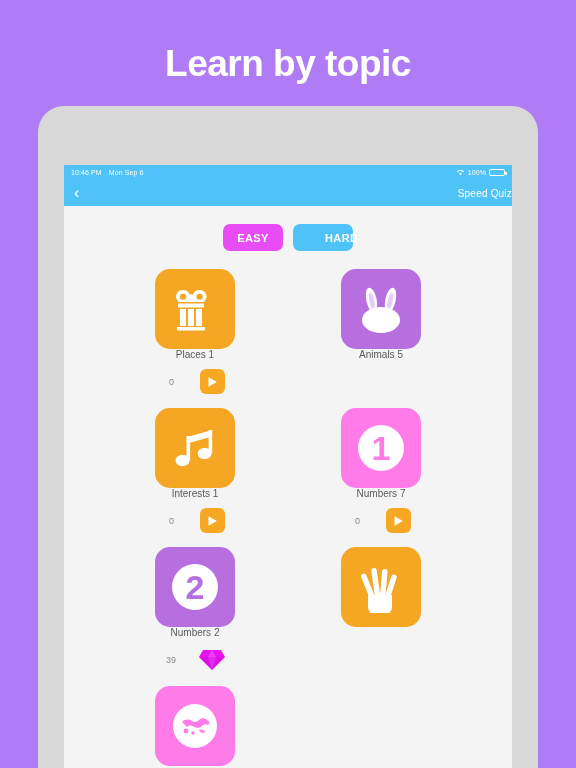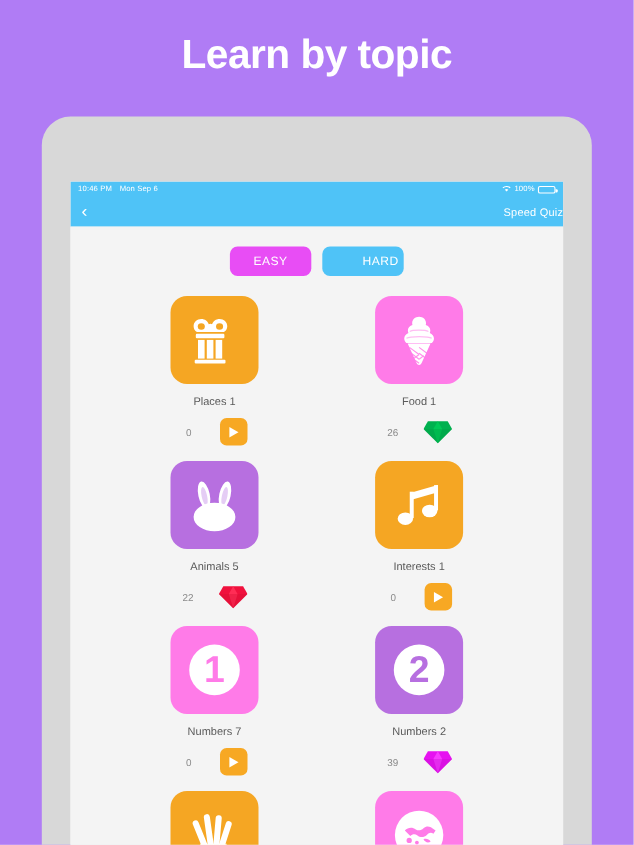--- a/index.html
+++ b/index.html
@@ -12,21 +12,21 @@
 
   body {
     background: #b07cf5;
     font-family: "Liberation Sans", sans-serif;
     position: relative;
   }
 
   
   .headline {
     position: absolute;
-    top: 22px;
+    top: 36px;
     left: 0;
     width: 100%;
     text-align: center;
     color: #ffffff;
     font-size: 37px;
     font-weight: bold;
     letter-spacing: -0.5px;
     line-height: 56px;
   }
 
@@ -135,27 +135,27 @@
   }
 
   
   .difficulty-row {
     display: flex;
     justify-content: center;
     gap: 10px;
     padding-top: 18px;
   }
   .diff-btn {
-    width: 74px;
+    width: 60px;
     height: 27px;
     border-radius: 7px;
     border: none;
     color: #ffffff;
     font-size: 11px;
-    font-weight: normal;
+    font-weight: bold;
     letter-spacing: 0.4px;
     cursor: pointer;
     font-family: "Liberation Sans", sans-serif;
   }
 
   
   .grid {
     display: grid;
     grid-template-columns: 1fr 1fr;
     row-gap: 14px;
@@ -171,21 +171,20 @@
     height: 80px;
     border-radius: 15px;
     display: flex;
     align-items: center;
     justify-content: center;
     cursor: pointer;
   }
   .tile svg { display: block; }
 
   .topic-label {
-    margin-top: 11px;
     font-size: 10px;
     color: #5a5a5a;
     text-align: right;
   }
 
   .score-row {
     margin-top: 9px;
     display: flex;
     align-items: center;
     justify-content: center;
@@ -275,71 +274,34 @@
           <div class="score-row">
             <span class="score-val">0</span>
             <span class="play-btn">
               <svg width="11" height="12" viewBox="0 0 11 12">
                   <path d="M1.5 1.2L9.8 6 1.5 10.8z" fill="#fff"></path>
                 </svg>
             </span>
           </div>
         </div>
 
-        <div class="topic-cell">
-          <div class="tile" style="background:#ff7be8;">
-            <span>
-              <svg width="52" height="52" viewBox="0 0 52 52">
-                <path d="M26 5c-3.6 0-6.3 2.6-6.3 5.8 0 .6.1 1.2.3 1.7-2.4.6-4.2 2.6-4.2 5 0 .8.2 1.5.5 2.2-2.2.8-3.8 2.8-3.8 5.1 0 1.6.7 3 1.9 4h23.2c1.2-1 1.9-2.4 1.9-4 0-2.3-1.6-4.3-3.8-5.1.3-.7.5-1.4.5-2.2 0-2.4-1.8-4.4-4.2-5 .2-.5.3-1.1.3-1.7C32.3 7.6 29.6 5 26 5z" fill="#fff"></path>
-                <path d="M15.6 29.3h20.8L28.3 47c-.5 1.1-1.4 1.8-2.3 1.8s-1.8-.7-2.3-1.8z" fill="#fff"></path>
-                <g stroke="#ff7be8" stroke-width="1.1" fill="none" opacity="0.85">
-                  <path d="M17.2 32.8l8.8 6.5M26 32.8l8.3 6.2M18.8 38.2l7.2 5.4M26 38.2l6.4 4.7M21 43.5l5 3.8M26 43.5l4.3-3.2M26 39.3l-8.8 6.5"></path>
-                </g>
-                <g stroke="#ff7be8" stroke-width="1" fill="none" opacity="0.5">
-                  <path d="M17.5 18.3c2.5-1.6 14-1.6 17 0M14.5 24.5c3.5-2 20-2 23 0"></path>
-                </g>
-              </svg>
-            </span>
-          </div>
-          <div class="topic-label">Food 1</div>
-          <div class="score-row">
-            <span class="score-val">26</span>
-            <span>
-              <svg class="gem" viewBox="0 0 26 25">
-                <path d="M4 3h18l4 7-13 13L0 10z" fill="#00b14f"></path>
-                <path d="M13 3L9 10l4 13 4-13z" fill="#00c957"></path>
-                <path d="M0 10h26l-13 13z" fill="#009f46" opacity="0.35"></path>
-              </svg>
-            </span>
-          </div>
-        </div>
 
         <div class="topic-cell">
           <div class="tile" style="background:#b76fe0;">
             <span>
               <svg width="52" height="52" viewBox="0 0 52 52">
                 <ellipse cx="16.5" cy="17" rx="5.2" ry="12.5" transform="rotate(-12 16.5 17)" fill="#fff"></ellipse>
                 <ellipse cx="35.5" cy="17" rx="5.2" ry="12.5" transform="rotate(12 35.5 17)" fill="#fff"></ellipse>
                 <ellipse cx="16.8" cy="18" rx="2.5" ry="8.5" transform="rotate(-12 16.8 18)" fill="#e5cdf5"></ellipse>
                 <ellipse cx="35.2" cy="18" rx="2.5" ry="8.5" transform="rotate(12 35.2 18)" fill="#e5cdf5"></ellipse>
                 <ellipse cx="26" cy="37" rx="19" ry="13" fill="#fff"></ellipse>
               </svg>
             </span>
           </div>
           <div class="topic-label">Animals 5</div>
-          <div class="score-row">
-            <span class="score-val">22</span>
-            <span>
-              <svg class="gem" viewBox="0 0 26 25">
-                <path d="M4 3h18l4 7-13 13L0 10z" fill="#f0113d"></path>
-                <path d="M13 3L9 10l4 13 4-13z" fill="#ff2d55"></path>
-                <path d="M0 10h26l-13 13z" fill="#d50e35" opacity="0.35"></path>
-              </svg>
-            </span>
-          </div>
         </div>
 
         <div class="topic-cell">
           <div class="tile" style="background:#f5a623;">
             <span>
               <svg width="52" height="52" viewBox="0 0 52 52">
                 <path d="M20 14.5L43 8v6.5L20 21z" fill="#fff"></path>
                 <rect x="17.5" y="14" width="3.6" height="24" fill="#fff"></rect>
                 <rect x="39.6" y="8" width="3.6" height="23" fill="#fff"></rect>
                 <ellipse cx="13.5" cy="38.5" rx="7" ry="5.7" fill="#fff"></ellipse>

